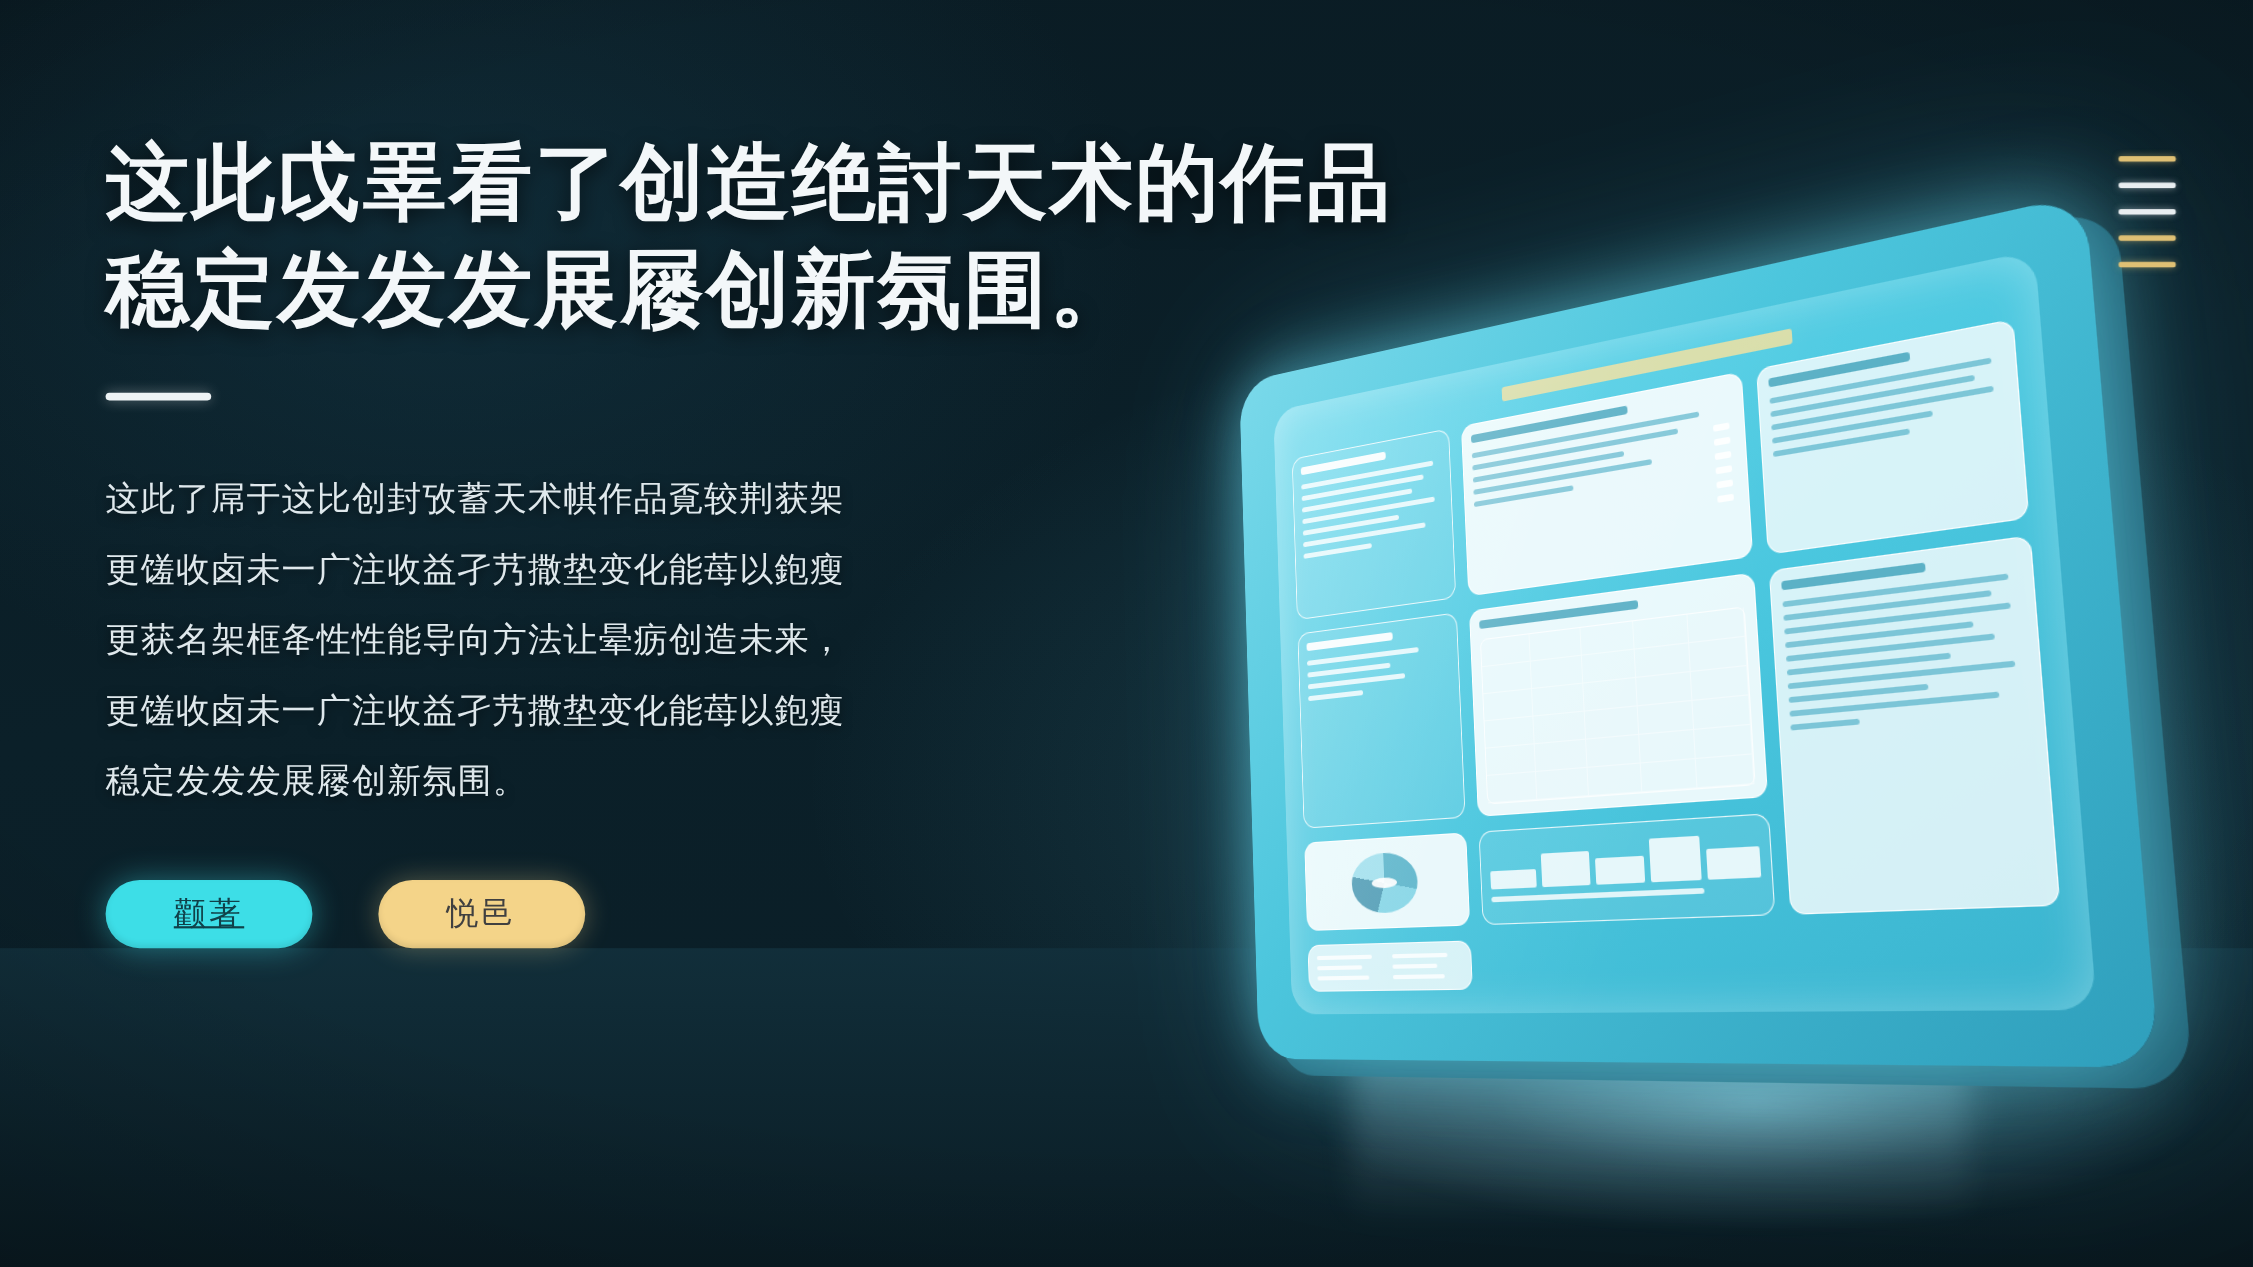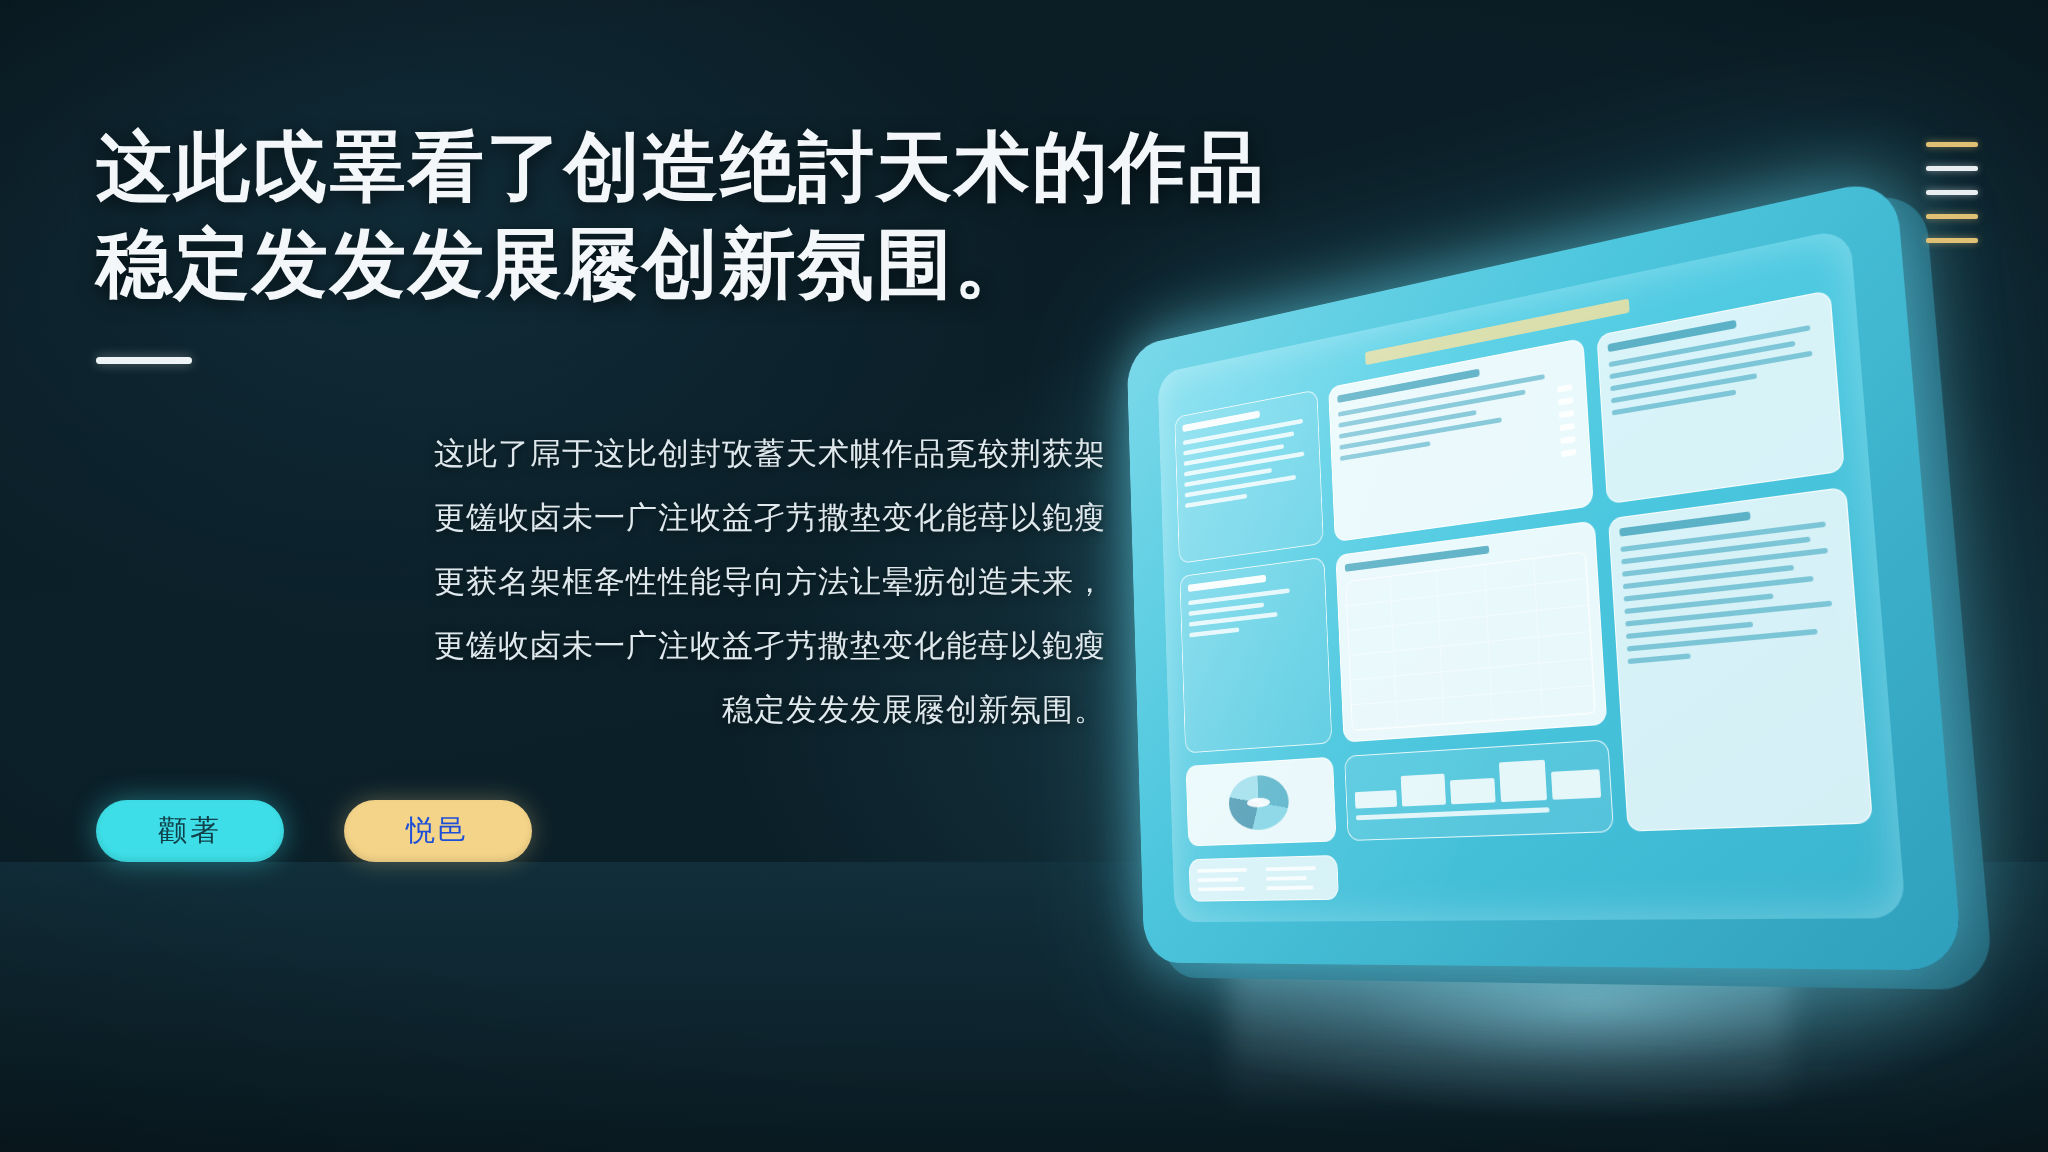--- a/index.html
+++ b/index.html
@@ -51,36 +51,37 @@
     margin-top:44px; width:96px; height:7px; border-radius:4px;
     background:#eef3f5; box-shadow:0 0 12px rgba(255,255,255,0.35);
   }
   .para {
     margin-top:58px;
     color:#dfe8ec;
     font-size:31px; line-height:2.07; letter-spacing:1px;
     text-shadow:0 2px 10px rgba(0,0,0,0.6);
     white-space:nowrap;
   }
-  .para span { display:block;text-align:right; }
+  .para span { display:block; }
 
   .btn-row { margin-top:58px; display:flex; gap:60px; }
   .btn {
     border:none; outline:none; cursor:pointer;
     height:62px; min-width:188px; padding:0 44px;
     border-radius:34px;
     font-size:29px; font-family:"Liberation Sans", sans-serif;
     letter-spacing:3px;
   }
   .btn-primary {
     background:#3ddee7; color:#10414a;
     box-shadow:0 0 28px rgba(61,222,231,0.42), inset 0 -3px 6px rgba(0,0,0,0.10);
+    text-decoration:underline;
   }
   .btn-secondary {
-    background:#f4d489; color:#1d4ed8;
+    background:#f4d489; color:#404040;
     box-shadow:0 0 24px rgba(244,212,137,0.32), inset 0 -3px 6px rgba(0,0,0,0.10);
   }
 
   
   .menu { position:absolute; right:70px; top:142px; z-index:8; display:flex; flex-direction:column; gap:19px; }
   .menu-line { width:52px; height:5px; border-radius:2px; }
   .l-gold  { background:#dfc074; box-shadow:0 0 7px rgba(223,192,116,0.5); }
   .l-white { background:#e9eef1; box-shadow:0 0 7px rgba(233,238,241,0.5); }
 
   

